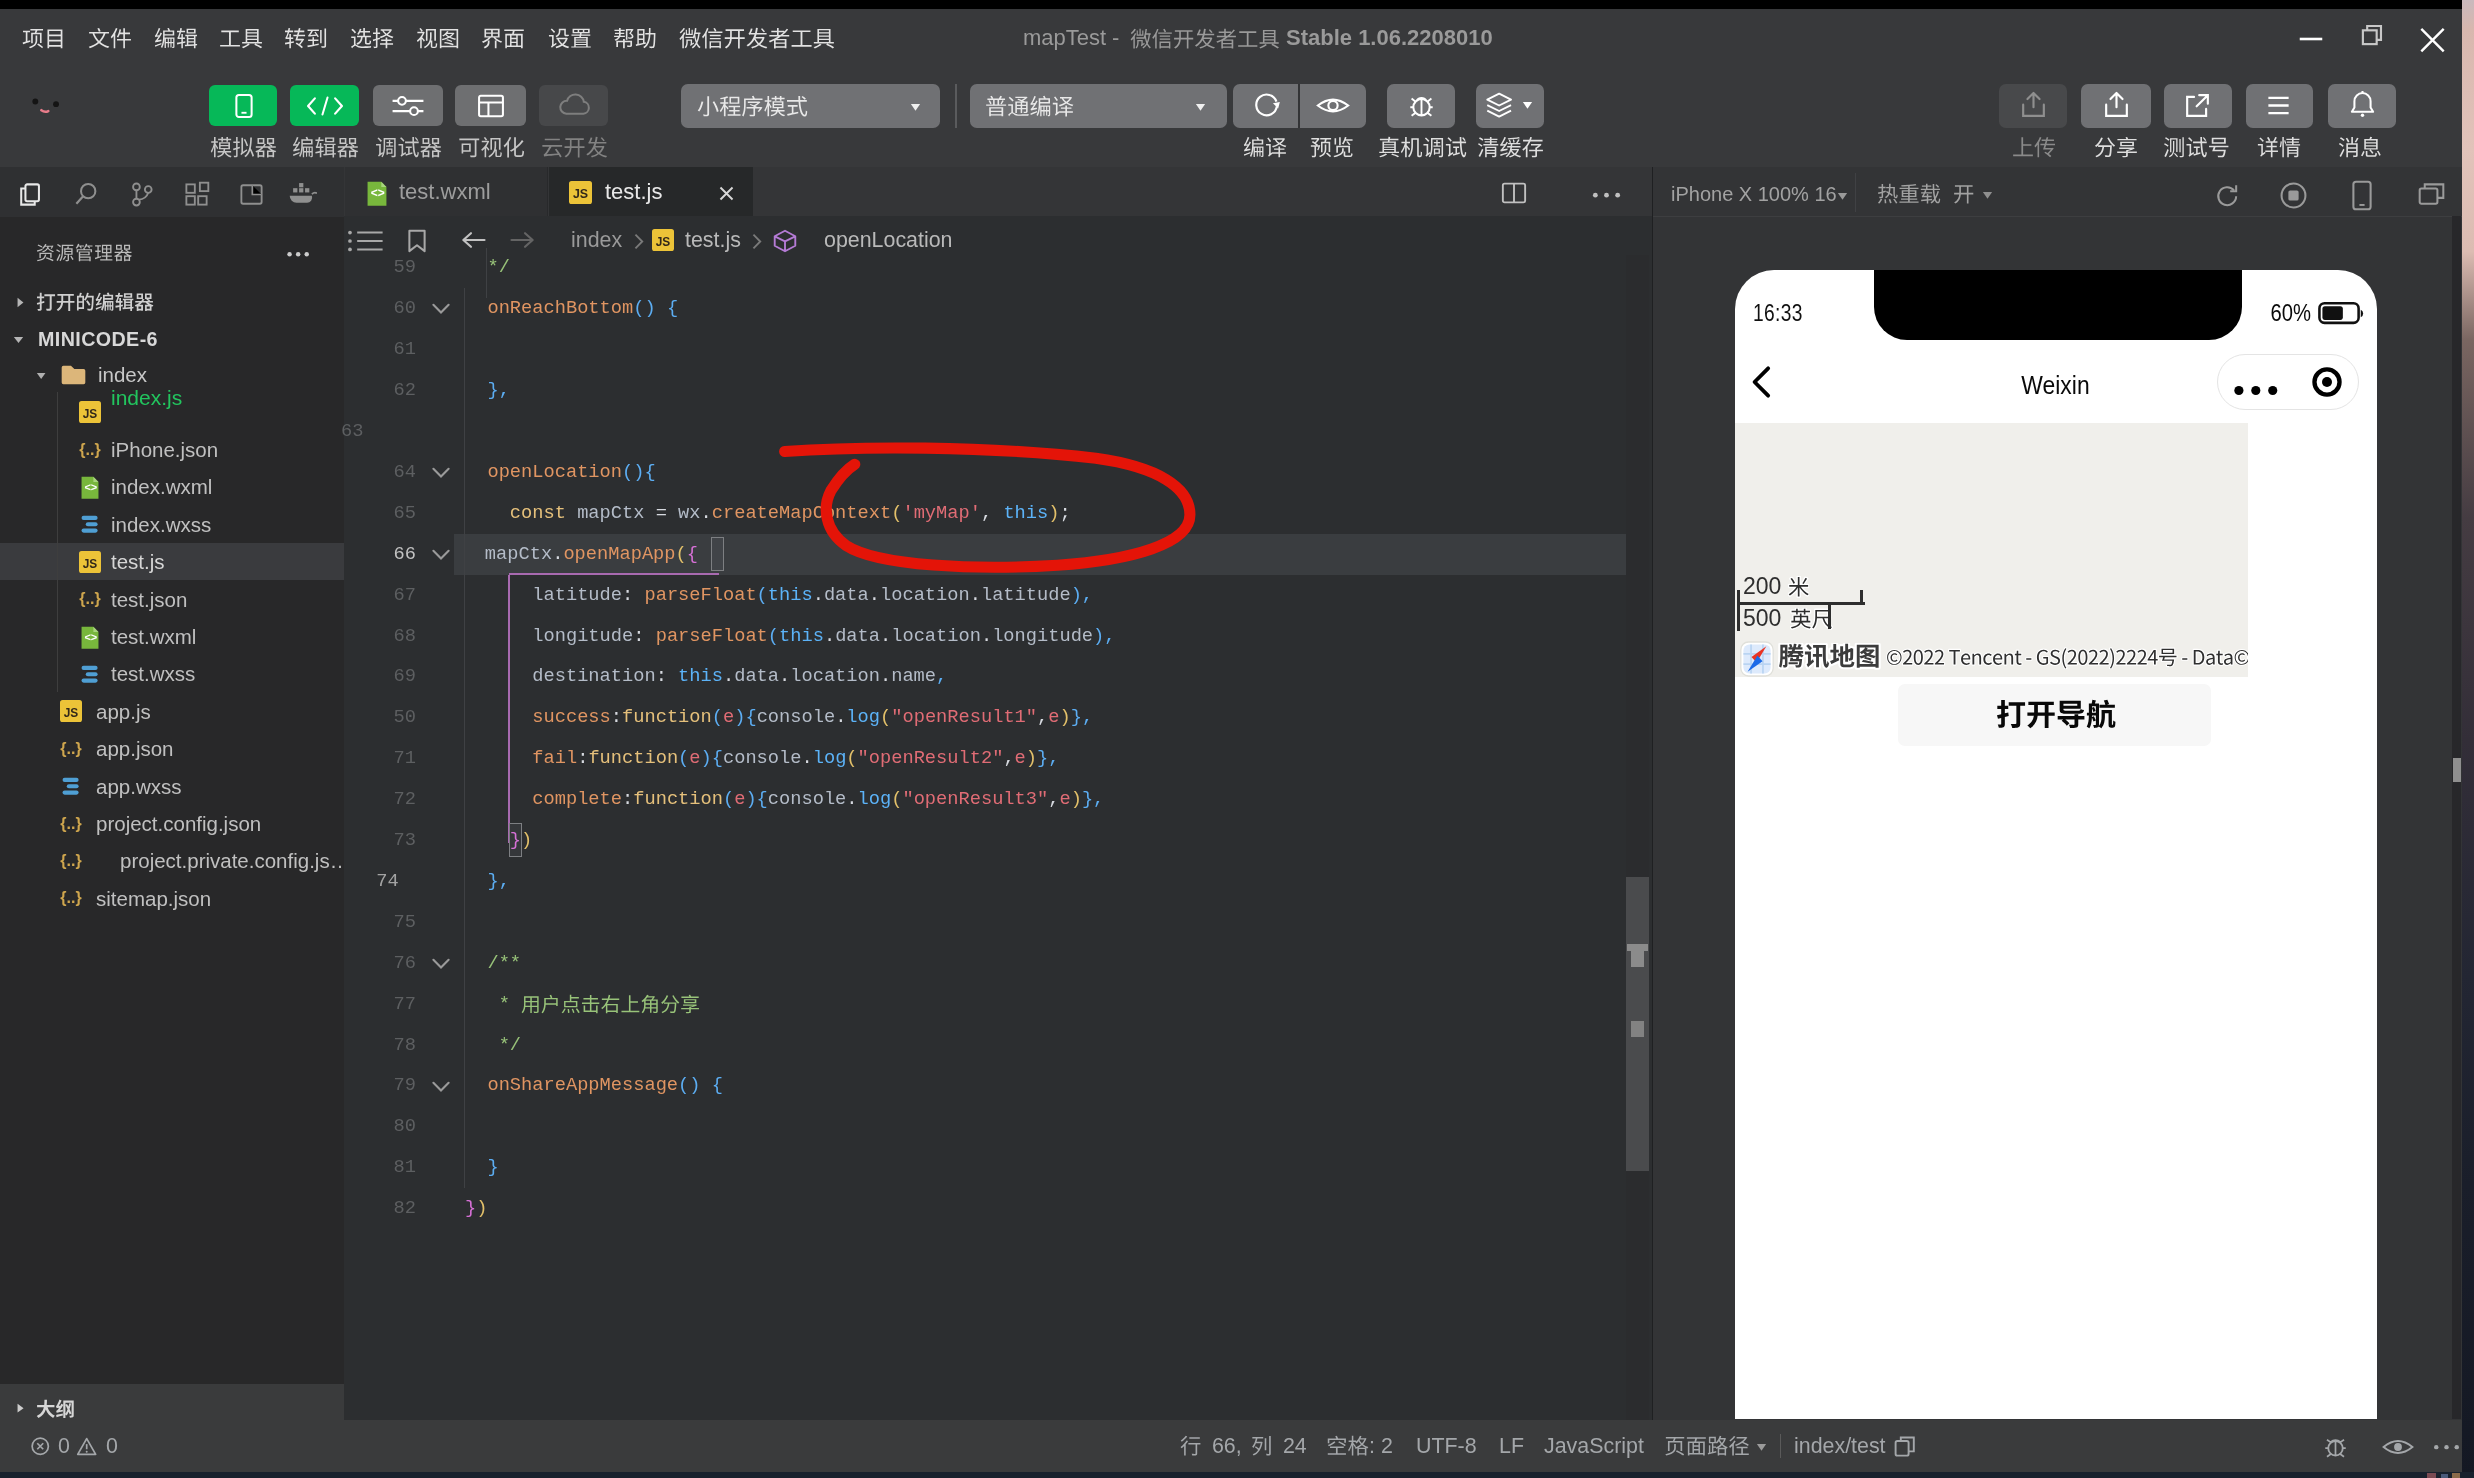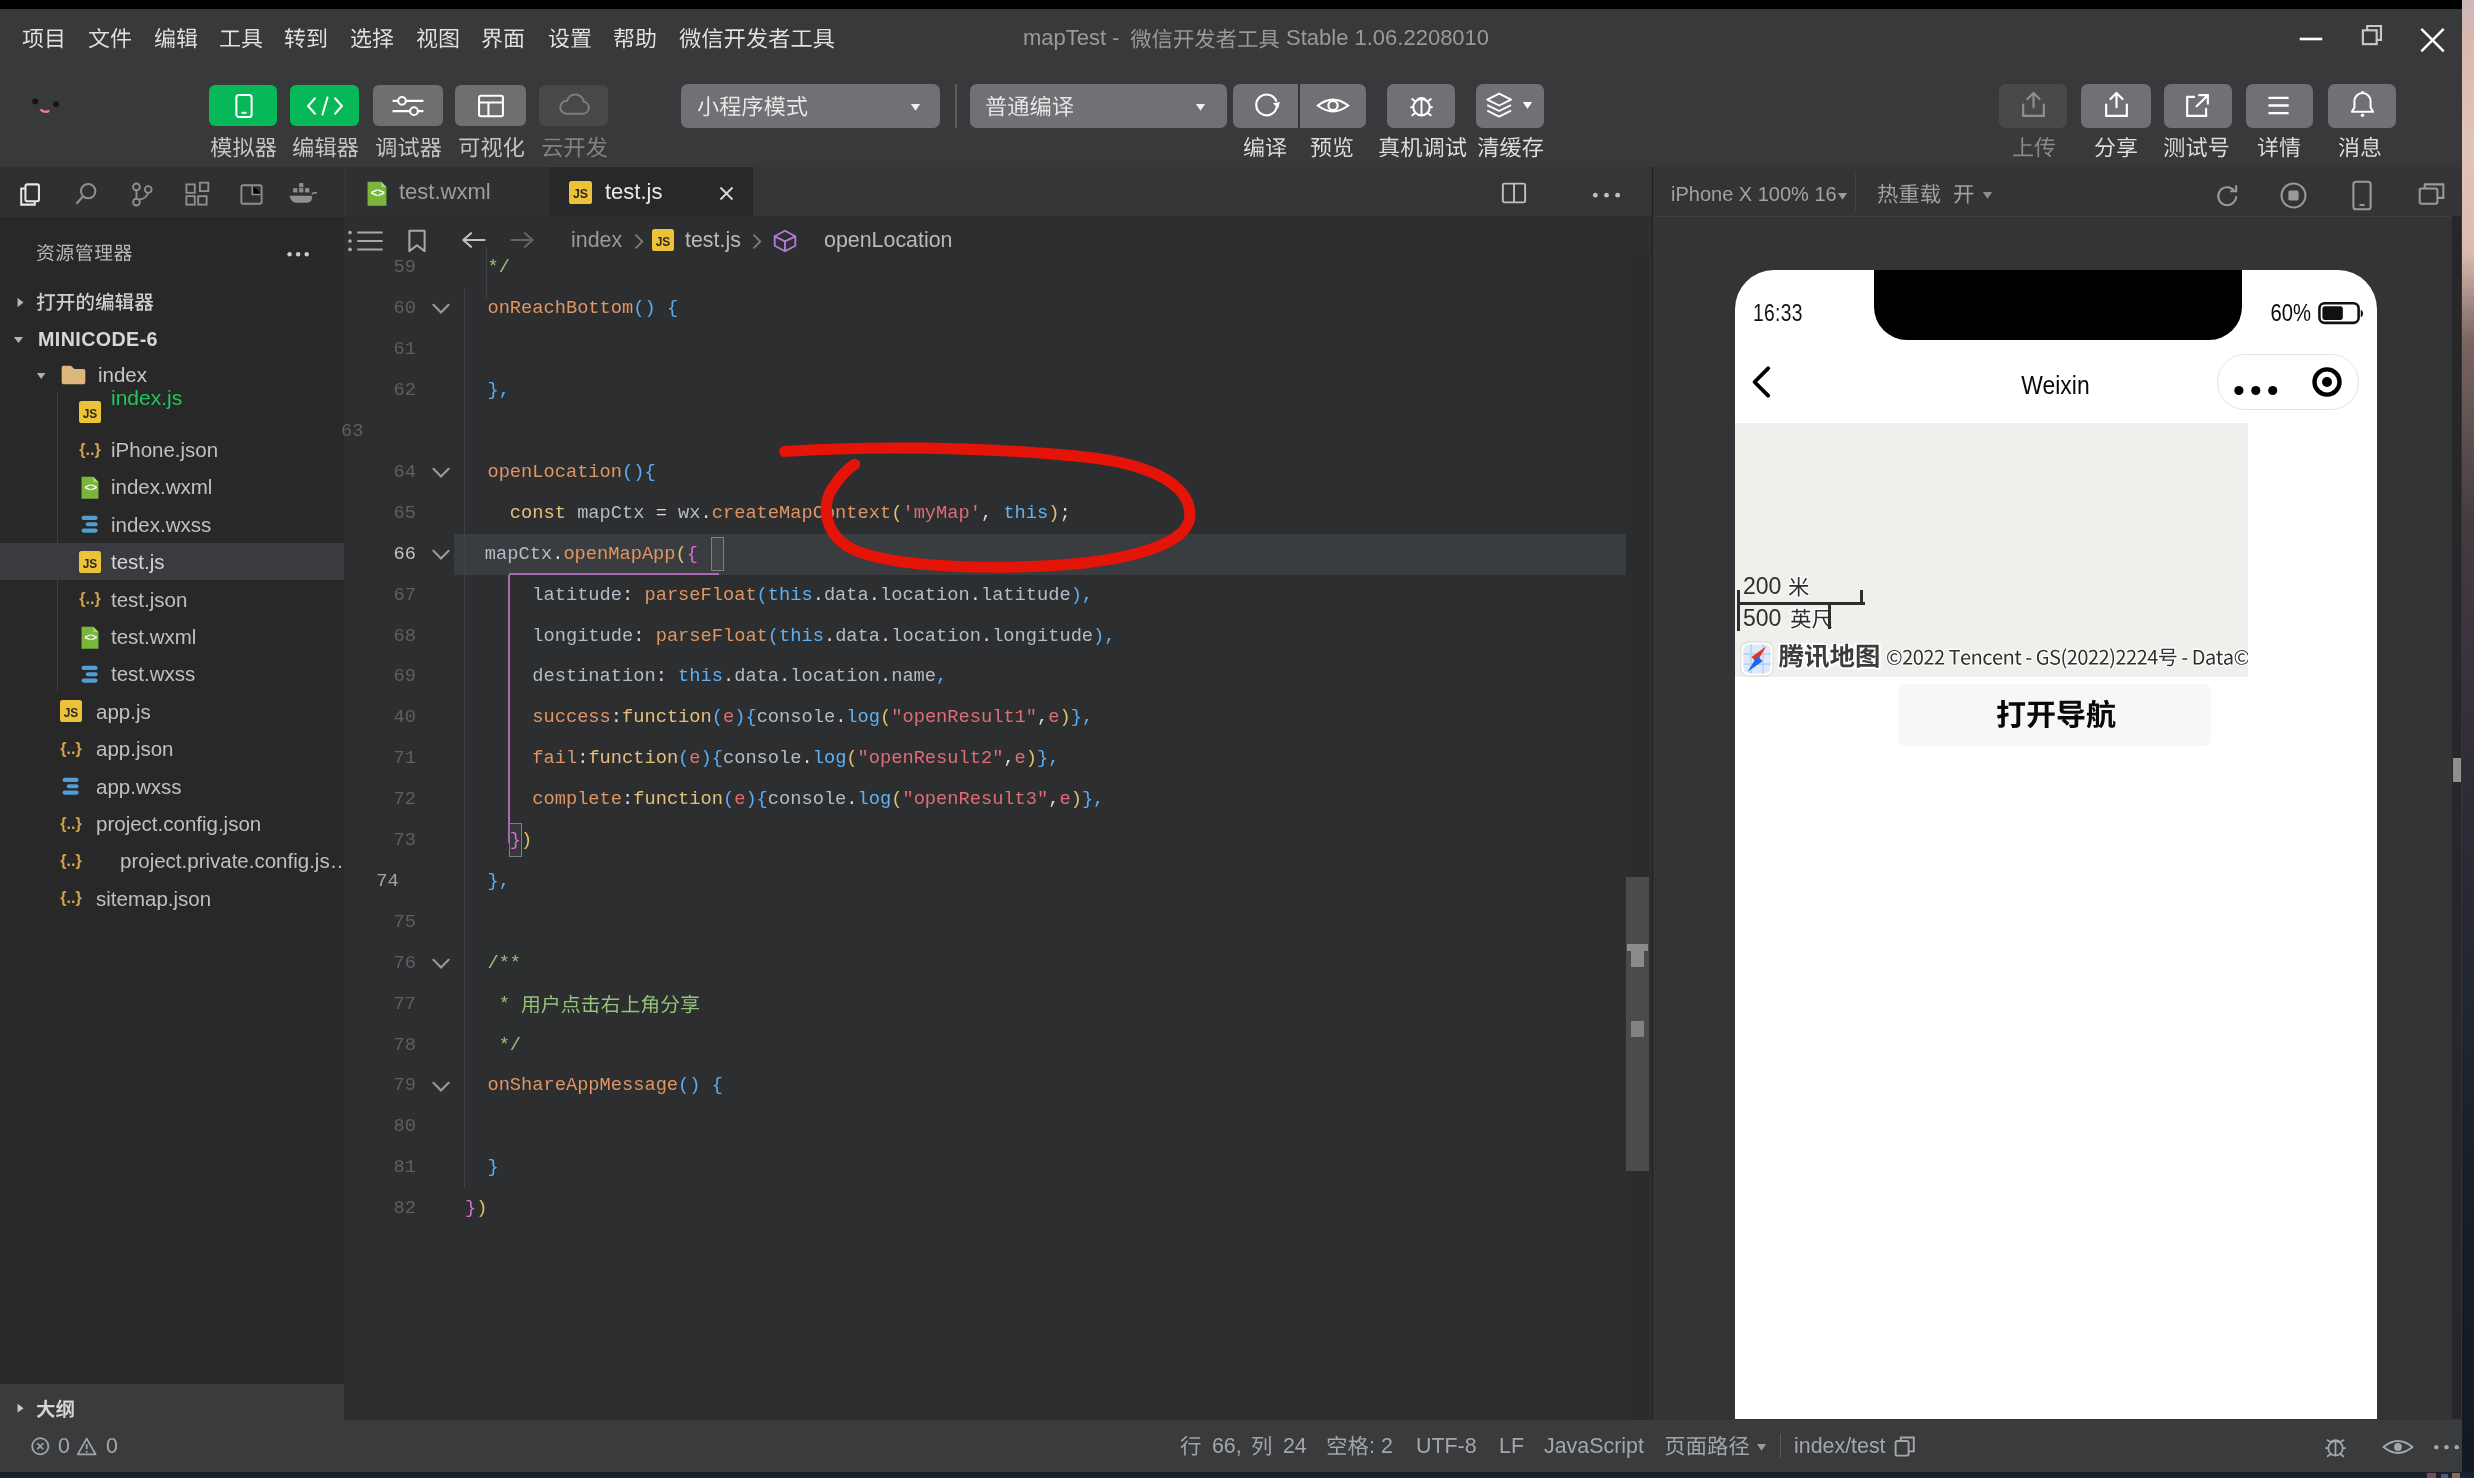--- a/index.html
+++ b/index.html
@@ -34,21 +34,21 @@
     <path transform="matrix(0.02600,0,0,-0.02600,0,22.88)" fill="#e2e2e2" d="M274 840V761H66V700H274V627H87V568H274V544C274 528 272 510 266 490H50V429H237C206 384 154 340 69 311C86 297 110 273 122 257C231 300 291 366 322 429H540V490H344C348 510 350 528 350 544V568H513V627H350V700H534V761H350V840ZM584 798V303H656V733H827C800 690 767 640 734 596C822 547 855 502 855 466C855 445 848 431 830 423C818 419 803 416 788 415C759 413 723 414 680 418C692 401 702 374 704 355C743 351 786 352 820 355C840 357 863 363 880 371C913 389 930 417 929 461C929 506 900 554 814 607C856 657 900 718 938 770L886 801L873 798ZM150 262V-26H226V194H458V-78H536V194H789V58C789 45 785 41 768 40C752 40 693 40 629 41C639 23 651 -4 655 -24C739 -24 792 -24 824 -13C856 -2 866 19 866 56V262H536V341H458V262ZM1633 840C1633 763 1633 686 1631 613H1466V542H1628C1614 300 1563 93 1371 -26C1389 -39 1414 -64 1426 -82C1630 52 1685 279 1700 542H1856C1847 176 1837 42 1811 11C1802 -1 1791 -4 1773 -4C1752 -4 1700 -3 1643 1C1656 -19 1664 -50 1666 -71C1719 -74 1773 -75 1804 -72C1836 -69 1857 -60 1876 -33C1909 10 1919 153 1929 576C1929 585 1929 613 1929 613H1703C1706 687 1706 763 1706 840ZM1034 95 1048 18C1168 46 1336 85 1494 122L1488 190L1433 178V791H1106V109ZM1174 123V295H1362V162ZM1174 509H1362V362H1174ZM1174 576V723H1362V576Z"></path>
   </svg>
 <svg style="position:absolute;left:679px;top:27px;" width="156" height="24.5" viewBox="0 0 182.0 28.6">
     <path transform="matrix(0.02600,0,0,-0.02600,0,22.88)" fill="#e2e2e2" d="M198 840C162 774 91 693 28 641C40 628 59 600 68 584C140 644 217 734 267 815ZM327 318V202C327 132 318 42 253 -27C266 -36 292 -63 301 -76C376 3 392 116 392 200V258H523V143C523 103 507 87 495 80C505 64 518 33 523 16C537 34 559 53 680 134C674 147 665 171 661 189L585 141V318ZM737 568H859C845 446 824 339 788 248C760 333 740 428 727 528ZM284 446V381H617V392C631 378 647 359 654 349C666 370 678 393 688 417C704 327 724 243 752 168C708 88 649 23 570 -27C584 -40 606 -68 613 -82C684 -34 740 25 784 94C819 22 863 -36 919 -76C930 -58 953 -30 969 -17C907 21 859 84 822 164C875 274 906 407 925 568H961V634H752C765 696 775 762 783 829L713 839C697 684 670 533 617 428V446ZM303 759V519H616V759H561V581H490V840H432V581H355V759ZM219 640C170 534 92 428 17 356C30 340 52 306 60 291C89 320 118 354 147 392V-78H216V492C242 533 266 575 286 617ZM1382 531V469H1869V531ZM1382 389V328H1869V389ZM1310 675V611H1947V675ZM1541 815C1568 773 1598 716 1612 680L1679 710C1665 745 1635 799 1606 840ZM1369 243V-80H1434V-40H1811V-77H1879V243ZM1434 22V181H1811V22ZM1256 836C1205 685 1122 535 1032 437C1045 420 1067 383 1074 367C1107 404 1139 448 1169 495V-83H1238V616C1271 680 1300 748 1323 816ZM2649 703V418H2369V461V703ZM2052 418V346H2288C2274 209 2223 75 2054 -28C2074 -41 2101 -66 2114 -84C2299 33 2351 189 2365 346H2649V-81H2726V346H2949V418H2726V703H2918V775H2089V703H2293V461L2292 418ZM3673 790C3716 744 3773 680 3801 642L3860 683C3832 719 3774 781 3731 826ZM3144 523C3154 534 3188 540 3251 540H3391C3325 332 3214 168 3030 57C3049 44 3076 15 3086 -1C3216 79 3311 181 3381 305C3421 230 3471 165 3531 110C3445 49 3344 7 3240 -18C3254 -34 3272 -62 3280 -82C3392 -51 3498 -5 3589 61C3680 -6 3789 -54 3917 -83C3928 -62 3948 -32 3964 -16C3842 7 3736 50 3648 108C3735 185 3803 285 3844 413L3793 437L3779 433H3441C3454 467 3467 503 3477 540H3930L3931 612H3497C3513 681 3526 753 3537 830L3453 844C3443 762 3429 685 3411 612H3229C3257 665 3285 732 3303 797L3223 812C3206 735 3167 654 3156 634C3144 612 3133 597 3119 594C3128 576 3140 539 3144 523ZM3588 154C3520 212 3466 281 3427 361H3742C3706 279 3652 211 3588 154ZM4837 806C4802 760 4764 715 4722 673V714H4473V840H4399V714H4142V648H4399V519H4054V451H4446C4319 369 4178 302 4032 252C4047 236 4070 205 4080 189C4142 213 4204 239 4264 269V-80H4339V-47H4746V-76H4823V346H4408C4463 379 4517 414 4569 451H4946V519H4657C4748 595 4831 679 4901 771ZM4473 519V648H4697C4650 602 4599 559 4544 519ZM4339 123H4746V18H4339ZM4339 183V282H4746V183ZM5052 72V-3H5951V72H5539V650H5900V727H5104V650H5456V72ZM6605 84C6716 32 6832 -32 6902 -81L6962 -25C6887 22 6766 86 6653 137ZM6328 133C6266 79 6141 12 6040 -26C6058 -40 6083 -65 6095 -81C6196 -40 6319 25 6399 88ZM6212 792V209H6052V141H6951V209H6802V792ZM6284 209V300H6727V209ZM6284 586H6727V501H6284ZM6284 644V730H6727V644ZM6284 444H6727V357H6284Z"></path>
   </svg>
 <div style="position:absolute;left:1023px;top:23.4px;height:30px;line-height:30px;font-family:'Liberation Sans',sans-serif;font-size:22px;font-weight:400;color:#9a9a9a;letter-spacing:0;white-space:pre;">mapTest</div>
 <div style="position:absolute;left:1112px;top:23.4px;height:30px;line-height:30px;font-family:'Liberation Sans',sans-serif;font-size:22px;font-weight:400;color:#9a9a9a;letter-spacing:0;white-space:pre;">-</div>
 <svg style="position:absolute;left:1130px;top:27.6px;" width="150" height="23.5" viewBox="0 0 175.0 27.5">
     <path transform="matrix(0.02500,0,0,-0.02500,0,22.00)" fill="#9a9a9a" d="M198 840C162 774 91 693 28 641C40 628 59 600 68 584C140 644 217 734 267 815ZM327 318V202C327 132 318 42 253 -27C266 -36 292 -63 301 -76C376 3 392 116 392 200V258H523V143C523 103 507 87 495 80C505 64 518 33 523 16C537 34 559 53 680 134C674 147 665 171 661 189L585 141V318ZM737 568H859C845 446 824 339 788 248C760 333 740 428 727 528ZM284 446V381H617V392C631 378 647 359 654 349C666 370 678 393 688 417C704 327 724 243 752 168C708 88 649 23 570 -27C584 -40 606 -68 613 -82C684 -34 740 25 784 94C819 22 863 -36 919 -76C930 -58 953 -30 969 -17C907 21 859 84 822 164C875 274 906 407 925 568H961V634H752C765 696 775 762 783 829L713 839C697 684 670 533 617 428V446ZM303 759V519H616V759H561V581H490V840H432V581H355V759ZM219 640C170 534 92 428 17 356C30 340 52 306 60 291C89 320 118 354 147 392V-78H216V492C242 533 266 575 286 617ZM1382 531V469H1869V531ZM1382 389V328H1869V389ZM1310 675V611H1947V675ZM1541 815C1568 773 1598 716 1612 680L1679 710C1665 745 1635 799 1606 840ZM1369 243V-80H1434V-40H1811V-77H1879V243ZM1434 22V181H1811V22ZM1256 836C1205 685 1122 535 1032 437C1045 420 1067 383 1074 367C1107 404 1139 448 1169 495V-83H1238V616C1271 680 1300 748 1323 816ZM2649 703V418H2369V461V703ZM2052 418V346H2288C2274 209 2223 75 2054 -28C2074 -41 2101 -66 2114 -84C2299 33 2351 189 2365 346H2649V-81H2726V346H2949V418H2726V703H2918V775H2089V703H2293V461L2292 418ZM3673 790C3716 744 3773 680 3801 642L3860 683C3832 719 3774 781 3731 826ZM3144 523C3154 534 3188 540 3251 540H3391C3325 332 3214 168 3030 57C3049 44 3076 15 3086 -1C3216 79 3311 181 3381 305C3421 230 3471 165 3531 110C3445 49 3344 7 3240 -18C3254 -34 3272 -62 3280 -82C3392 -51 3498 -5 3589 61C3680 -6 3789 -54 3917 -83C3928 -62 3948 -32 3964 -16C3842 7 3736 50 3648 108C3735 185 3803 285 3844 413L3793 437L3779 433H3441C3454 467 3467 503 3477 540H3930L3931 612H3497C3513 681 3526 753 3537 830L3453 844C3443 762 3429 685 3411 612H3229C3257 665 3285 732 3303 797L3223 812C3206 735 3167 654 3156 634C3144 612 3133 597 3119 594C3128 576 3140 539 3144 523ZM3588 154C3520 212 3466 281 3427 361H3742C3706 279 3652 211 3588 154ZM4837 806C4802 760 4764 715 4722 673V714H4473V840H4399V714H4142V648H4399V519H4054V451H4446C4319 369 4178 302 4032 252C4047 236 4070 205 4080 189C4142 213 4204 239 4264 269V-80H4339V-47H4746V-76H4823V346H4408C4463 379 4517 414 4569 451H4946V519H4657C4748 595 4831 679 4901 771ZM4473 519V648H4697C4650 602 4599 559 4544 519ZM4339 123H4746V18H4339ZM4339 183V282H4746V183ZM5052 72V-3H5951V72H5539V650H5900V727H5104V650H5456V72ZM6605 84C6716 32 6832 -32 6902 -81L6962 -25C6887 22 6766 86 6653 137ZM6328 133C6266 79 6141 12 6040 -26C6058 -40 6083 -65 6095 -81C6196 -40 6319 25 6399 88ZM6212 792V209H6052V141H6951V209H6802V792ZM6284 209V300H6727V209ZM6284 586H6727V501H6284ZM6284 644V730H6727V644ZM6284 444H6727V357H6284Z"></path>
   </svg>
-<div style="position:absolute;left:1286px;top:23.4px;height:30px;line-height:30px;font-family:'Liberation Sans',sans-serif;font-size:22px;font-weight:400;color:#9a9a9a;letter-spacing:0;white-space:pre;">Stable 1.06.2208010</div>
+<div style="position:absolute;left:1286px;top:23.4px;height:30px;line-height:30px;font-family:'Liberation Sans',sans-serif;font-size:22px;font-weight:700;color:#9a9a9a;letter-spacing:0;white-space:pre;">Stable 1.06.2208010</div>
 <svg style="position:absolute;left:2298px;top:26px" width="26" height="26" viewBox="0 0 30 30">
     <path d="M2 15 H28" stroke="#fff" stroke-width="3"></path>
   </svg>
 <svg style="position:absolute;left:2356px;top:19.7px" width="31" height="31" viewBox="0 0 36 36">
     <rect x="8" y="12" width="16" height="16" fill="none" stroke="#c8c8c8" stroke-width="2.5"></rect>
     <path d="M13 12 V7 H29 V23 H24" fill="none" stroke="#c8c8c8" stroke-width="2.5"></path>
   </svg>
 <svg style="position:absolute;left:2417px;top:28px" width="31" height="26" viewBox="0 0 36 30">
     <path d="M5 1 L31 27 M31 1 L5 27" stroke="#fff" stroke-width="2.8"></path>
   </svg>
@@ -425,21 +425,21 @@
 <div style="position:absolute;left:359px;top:288px;width:57px;height:41px;line-height:41px;font-family:'Liberation Mono',monospace;font-size:18.7px;color:#5d5f61;text-align:right;">60</div>
 <div style="position:absolute;left:359px;top:329px;width:57px;height:41px;line-height:41px;font-family:'Liberation Mono',monospace;font-size:18.7px;color:#5d5f61;text-align:right;">61</div>
 <div style="position:absolute;left:359px;top:370px;width:57px;height:41px;line-height:41px;font-family:'Liberation Mono',monospace;font-size:18.7px;color:#5d5f61;text-align:right;">62</div>
 <div style="position:absolute;left:341px;top:411px;width:57px;height:41px;line-height:41px;font-family:'Liberation Mono',monospace;font-size:18.7px;color:#5d5f61;text-align:left;">63</div>
 <div style="position:absolute;left:359px;top:452px;width:57px;height:41px;line-height:41px;font-family:'Liberation Mono',monospace;font-size:18.7px;color:#5d5f61;text-align:right;">64</div>
 <div style="position:absolute;left:359px;top:493px;width:57px;height:41px;line-height:41px;font-family:'Liberation Mono',monospace;font-size:18.7px;color:#5d5f61;text-align:right;">65</div>
 <div style="position:absolute;left:359px;top:534px;width:57px;height:41px;line-height:41px;font-family:'Liberation Mono',monospace;font-size:18.7px;color:#c2c2c2;text-align:right;">66</div>
 <div style="position:absolute;left:359px;top:575px;width:57px;height:41px;line-height:41px;font-family:'Liberation Mono',monospace;font-size:18.7px;color:#5d5f61;text-align:right;">67</div>
 <div style="position:absolute;left:359px;top:616px;width:57px;height:41px;line-height:41px;font-family:'Liberation Mono',monospace;font-size:18.7px;color:#5d5f61;text-align:right;">68</div>
 <div style="position:absolute;left:359px;top:656px;width:57px;height:41px;line-height:41px;font-family:'Liberation Mono',monospace;font-size:18.7px;color:#5d5f61;text-align:right;">69</div>
-<div style="position:absolute;left:359px;top:697px;width:57px;height:41px;line-height:41px;font-family:'Liberation Mono',monospace;font-size:18.7px;color:#5d5f61;text-align:right;">40</div>
+<div style="position:absolute;left:359px;top:697px;width:57px;height:41px;line-height:41px;font-family:'Liberation Mono',monospace;font-size:18.7px;color:#5d5f61;text-align:right;">50</div>
 <div style="position:absolute;left:359px;top:738px;width:57px;height:41px;line-height:41px;font-family:'Liberation Mono',monospace;font-size:18.7px;color:#5d5f61;text-align:right;">71</div>
 <div style="position:absolute;left:359px;top:779px;width:57px;height:41px;line-height:41px;font-family:'Liberation Mono',monospace;font-size:18.7px;color:#5d5f61;text-align:right;">72</div>
 <div style="position:absolute;left:359px;top:820px;width:57px;height:41px;line-height:41px;font-family:'Liberation Mono',monospace;font-size:18.7px;color:#5d5f61;text-align:right;">73</div>
 <div style="position:absolute;left:359px;top:861px;width:57px;height:41px;line-height:41px;font-family:'Liberation Mono',monospace;font-size:18.7px;color:#a3a3a3;text-align:center;">74</div>
 <div style="position:absolute;left:359px;top:902px;width:57px;height:41px;line-height:41px;font-family:'Liberation Mono',monospace;font-size:18.7px;color:#5d5f61;text-align:right;">75</div>
 <div style="position:absolute;left:359px;top:943px;width:57px;height:41px;line-height:41px;font-family:'Liberation Mono',monospace;font-size:18.7px;color:#5d5f61;text-align:right;">76</div>
 <div style="position:absolute;left:359px;top:984px;width:57px;height:41px;line-height:41px;font-family:'Liberation Mono',monospace;font-size:18.7px;color:#5d5f61;text-align:right;">77</div>
 <div style="position:absolute;left:359px;top:1025px;width:57px;height:41px;line-height:41px;font-family:'Liberation Mono',monospace;font-size:18.7px;color:#5d5f61;text-align:right;">78</div>
 <div style="position:absolute;left:359px;top:1065px;width:57px;height:41px;line-height:41px;font-family:'Liberation Mono',monospace;font-size:18.7px;color:#5d5f61;text-align:right;">79</div>
 <div style="position:absolute;left:359px;top:1106px;width:57px;height:41px;line-height:41px;font-family:'Liberation Mono',monospace;font-size:18.7px;color:#5d5f61;text-align:right;">80</div>

